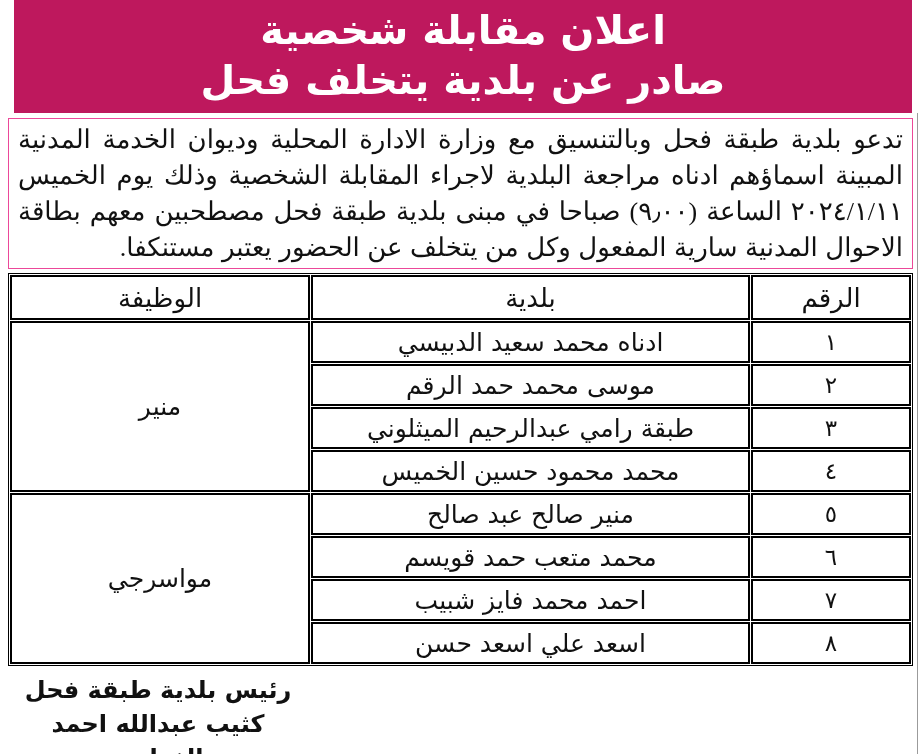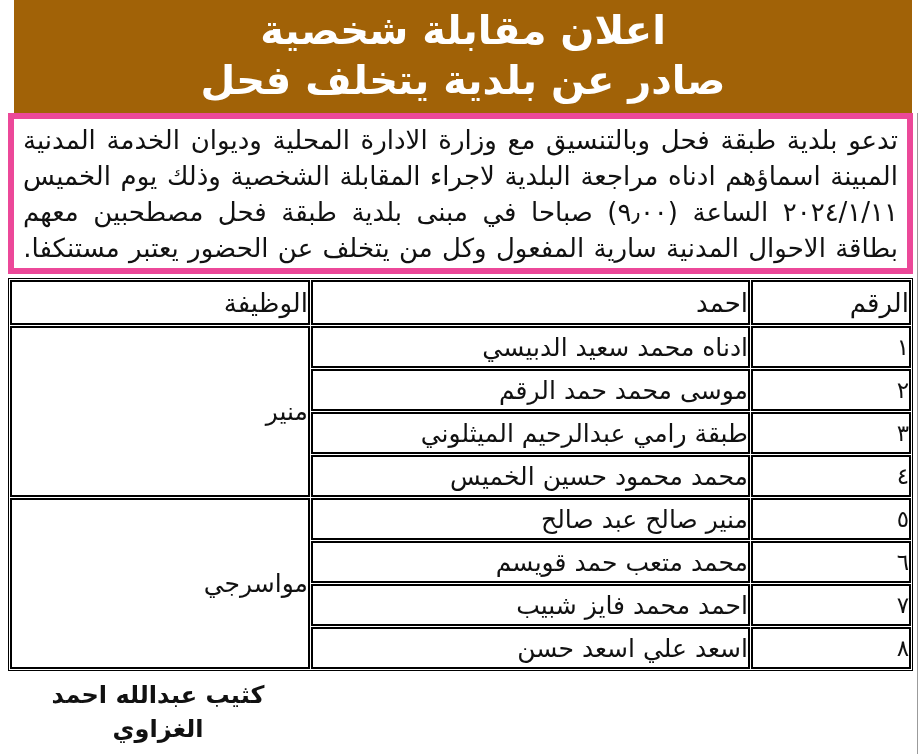--- a/index.html
+++ b/index.html
@@ -17,61 +17,63 @@
     color: #111111;
   }
   .page {
     position: absolute;
     inset: 0;
     padding: 0 6px 0 8px; 
     box-sizing: border-box;
   }
   
   .banner {
-    background: #a16207;
+    background: #be185d;
     color: #ffffff;
     text-align: center;
     margin: 0 1px 0 6px;
     padding: 5px 0 8px 0;
     height: 100px;
   }
   .banner .line {
     font-size: 40px;
     font-weight: bold;
     line-height: 50px;
     letter-spacing: 0.5px;
   }
   
   .intro-box {
-    border: 6px solid #ec4899;
+    margin-top: 5px;
+    border: 1px solid #ec4899;
     padding: 3px 9px 5px 9px;
     height: 141px;
     box-sizing: content-box;
     overflow: hidden;
+    font-family: Liberation Serif, serif;
   }
   .intro-box p {
     margin: 0;
     font-size: 26px;
     line-height: 36px;
     text-align: justify;
     word-spacing: 1px;
   }
   
   table.applicants {
     width: 100%;
     margin-top: 4px;
     border-collapse: separate;
     border-spacing: 1px;
     border: 1px solid #000;
     table-layout: fixed;
   }
   table.applicants th,
   table.applicants td {
     border: 2px solid #000;
-    text-align: right;
+    text-align: center;
     vertical-align: middle;
     padding: 0;
     background: #fff;
     overflow: hidden;
   }
   table.applicants th {
     height: 41px;
     font-weight: normal;
     font-size: 26px;
   }
@@ -122,21 +124,21 @@
 
   <table class="applicants">
     <colgroup>
       <col style="width:160px">
       <col>
       <col style="width:300px">
     </colgroup>
     <thead>
       <tr>
         <th>الرقم</th>
-        <th>احمد</th>
+        <th>بلدية</th>
         <th>الوظيفة</th>
       </tr>
     </thead>
     <tbody>
       <tr>
         <td class="cell-num">١</td>
         <td class="cell-name">ادناه محمد سعيد الدبيسي</td>
         <td class="cell-job" rowspan="4">منير</td>
       </tr>
       <tr>
@@ -165,18 +167,19 @@
         <td class="cell-name">احمد محمد فايز شبيب</td>
       </tr>
       <tr>
         <td class="cell-num">٨</td>
         <td class="cell-name">اسعد علي اسعد حسن</td>
       </tr>
     </tbody>
   </table>
 
   <div class="signature">
+    <div class="sig-line">رئيس بلدية طبقة فحل</div>
     <div class="sig-line">كثيب عبدالله احمد الغزاوي</div>
   </div>
 
 </div>
 
 <div class="scan-edge"></div>
 
 </body></html>

